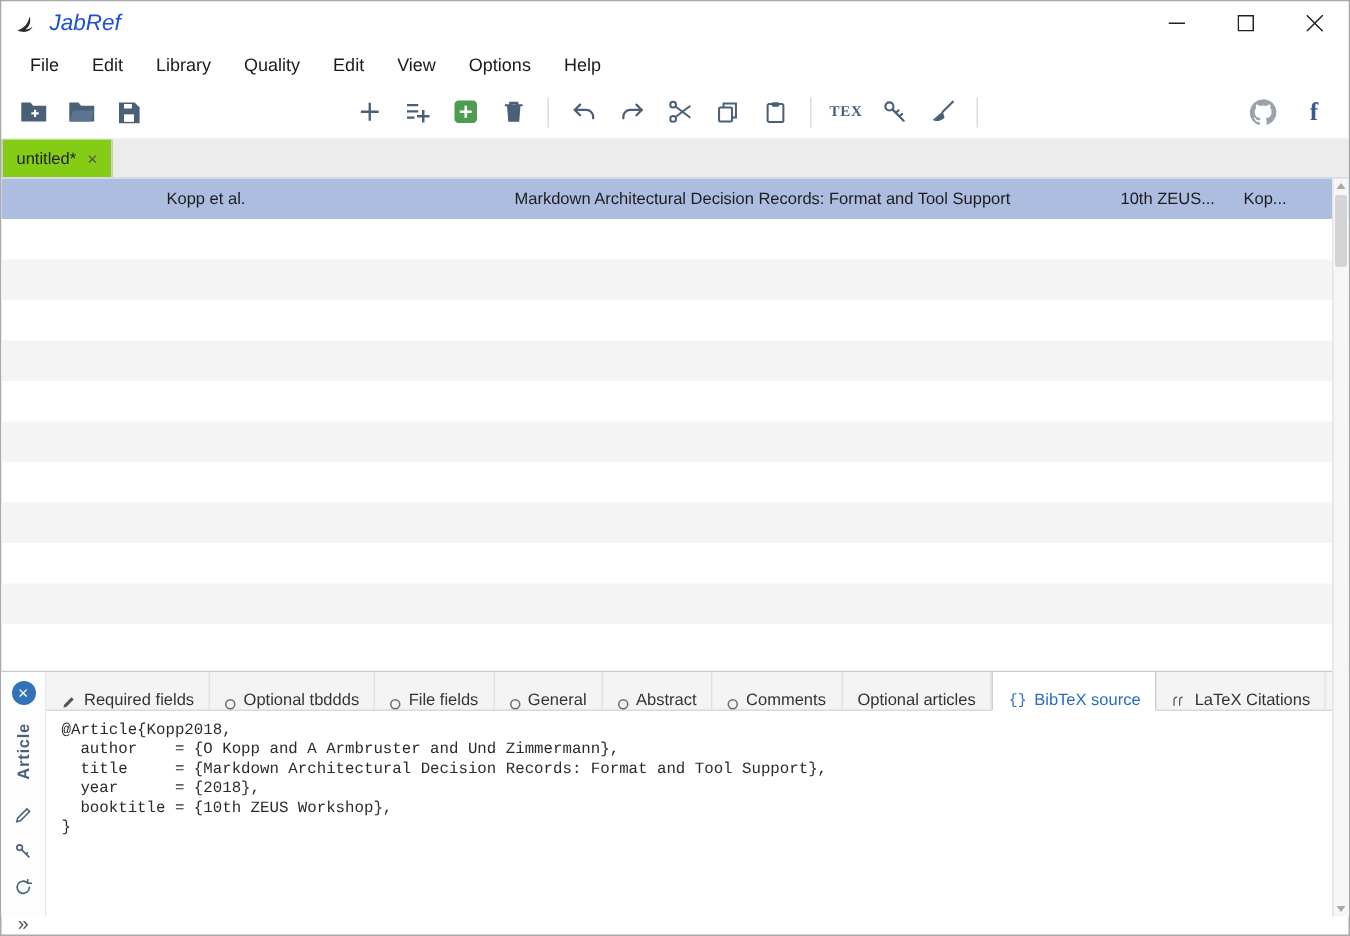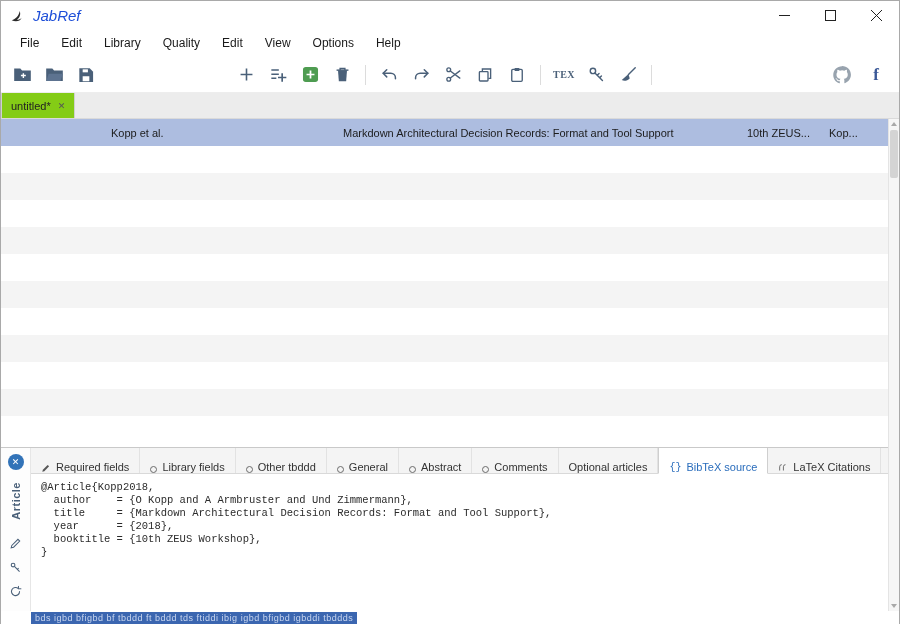--- a/index.html
+++ b/index.html
@@ -319,25 +319,25 @@
     <div class="editor-main">
       <div class="editor-tabs">
         <div class="etab">
           <svg width="10" height="10" viewBox="0 0 24 24">
               <path d="M3 21l1.5-5L16 4.5 19.5 8 8 19.5z" fill="#555"></path>
             </svg>
           <span>Required fields</span>
         </div>
         <div class="etab">
           <span class="ring"></span>
-          <span>Library fields</span>
-        </div>
-        <div class="etab">
-          <span class="ring"></span>
-          <span>Other tbddd</span>
+          <span>Optional tbddds</span>
+        </div>
+        <div class="etab">
+          <span class="ring"></span>
+          <span>File fields</span>
         </div>
         <div class="etab">
           <span class="ring"></span>
           <span>General</span>
         </div>
         <div class="etab">
           <span class="ring"></span>
           <span>Abstract</span>
         </div>
         <div class="etab">
@@ -362,17 +362,14 @@
         <pre>@Article{Kopp2018,
   author    = {O Kopp and A Armbruster and Und Zimmermann},
   title     = {Markdown Architectural Decision Records: Format and Tool Support},
   year      = {2018},
   booktitle = {10th ZEUS Workshop},
 }</pre>
       </div>
     </div>
   </div>
 
-  <div class="status-strip">
-    <span class="status-sel">bds igbd bfigbd bf tbddd ft bddd tds ftiddi ibig igbd bfigbd igbddi tbddds</span>
-  </div>
 
 </div>
 
 </body></html>

